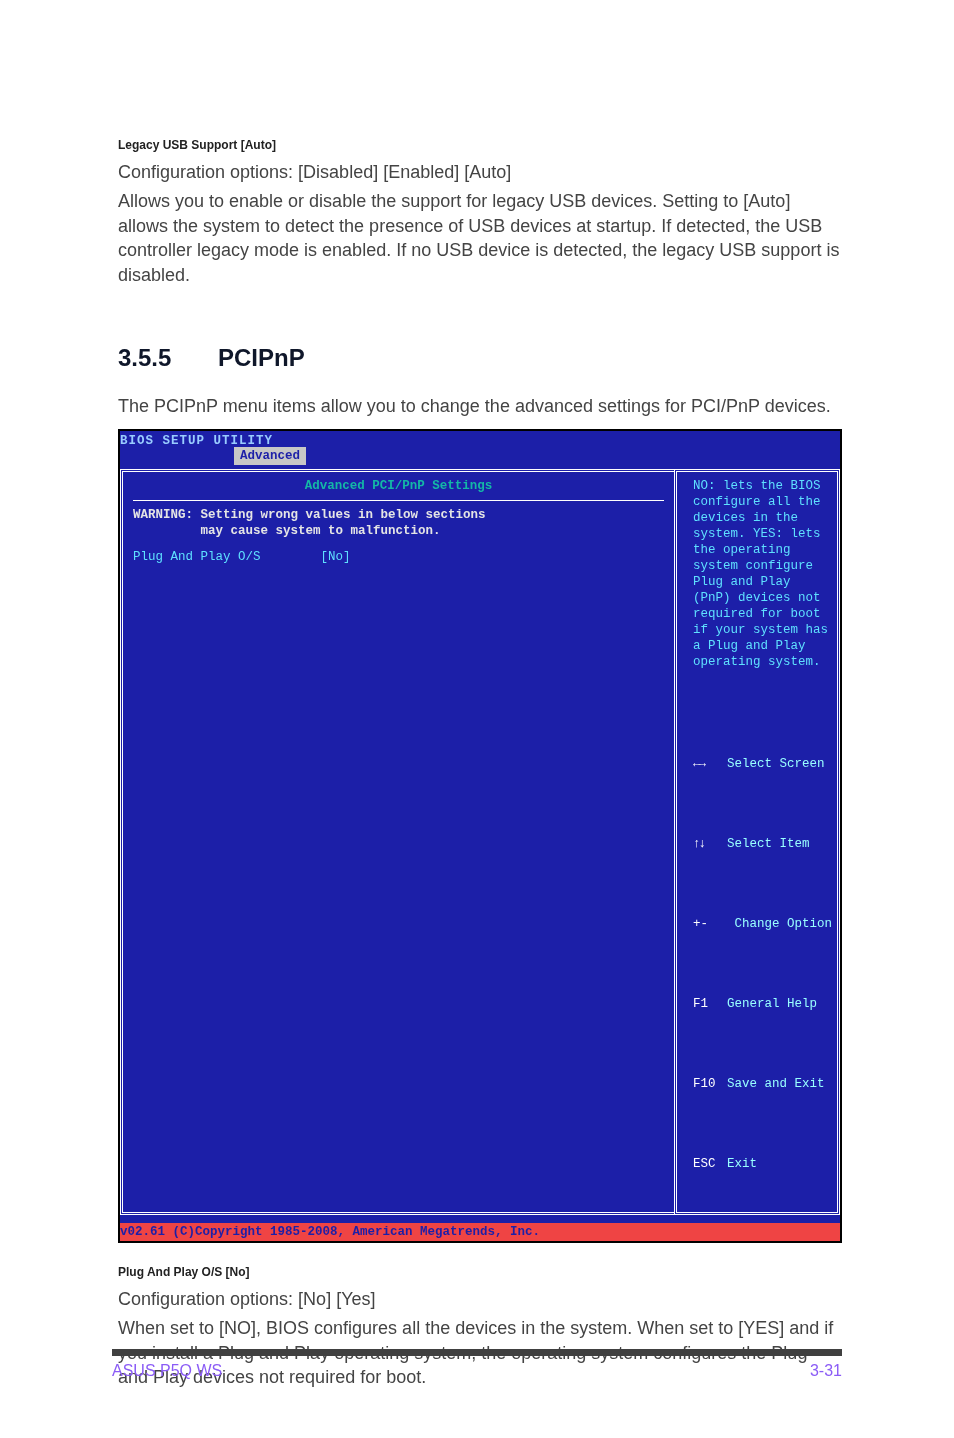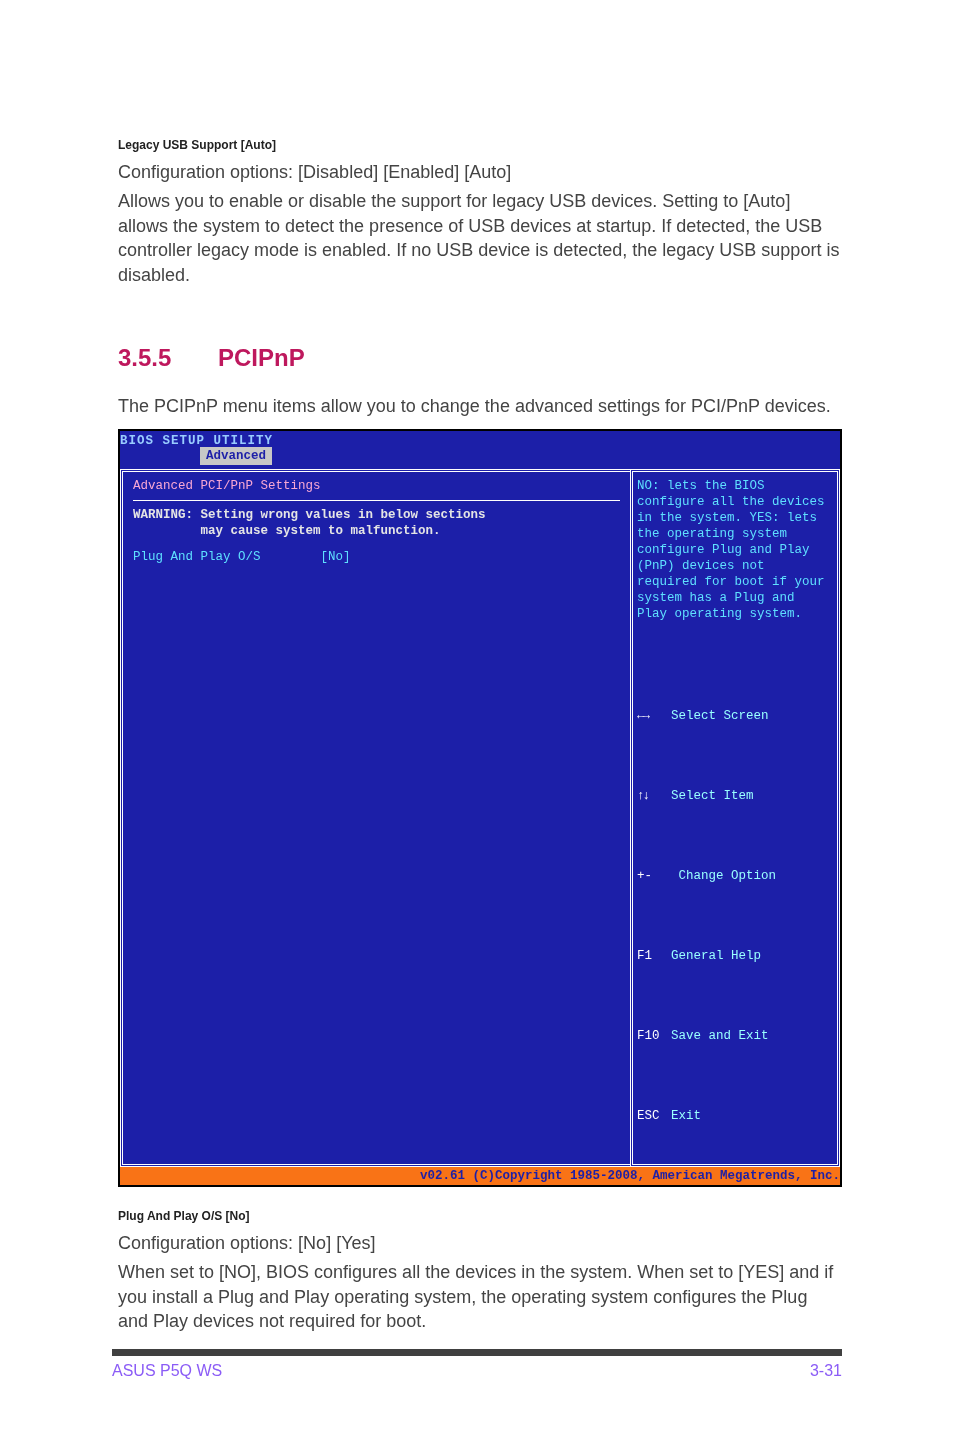--- a/index.html
+++ b/index.html
@@ -23,21 +23,21 @@
   .body-text {
     font-size: 18px;
     line-height: 1.38;
     color: #444;
     margin-bottom: 4px;
   }
   .section-gap { height: 52px; }
   .h-sec {
     font-size: 24px;
     font-weight: bold;
-    color: #be185d;
+    color: #0f172a;
     margin-bottom: 22px;
     display: flex;
   }
   .h-sec-num { width: 100px; }
   .h-sec-title {}
   .bios-box {
     border: 2px solid #000;
     background: #1c1fa8;
     font-family: "Courier New", monospace;
     font-size: 12.5px;
@@ -47,21 +47,21 @@
     margin-bottom: 22px;
   }
   .bios-titlebar {
     text-align: left;
     color: #9cf;
     padding-top: 2px;
     font-weight: bold;
     letter-spacing: 1px;
   }
   .bios-tabrow {
-    padding-left: 80px;
+    padding-left: 114px;
     margin-top: -2px;
     margin-bottom: 4px;
   }
   .bios-tab {
     display: inline-block;
     background: #c7c7c7;
     color: #1c1fa8;
     padding: 1px 6px;
     font-weight: bold;
   }
@@ -69,33 +69,34 @@
     display: flex;
   }
   .bios-left {
     flex: 1 1 auto;
     border: 3px double #fff;
     border-right: none;
     padding: 6px 10px 16px 10px;
     min-height: 260px;
   }
   .bios-right {
-    width: 210px;
+    width: 166px;
     border: 3px double #fff;
-    padding: 6px 8px 8px 4px;
+    padding: 6px 8px 8px 16px;
     color: #5fe0ff;
   }
   .bios-left hr {
     border: none;
     border-top: 1px solid #fff;
     margin: 6px 0;
   }
   .bios-panel-title {
-    color: #f9a8d4;
-    font-weight: normal;
+    color: #14b8a6;
+    font-weight: bold;
+    text-align: center;
   }
   .bios-warn {
     color: #e5e5e5;
     font-weight: bold;
     white-space: pre;
   }
   .bios-field {
     color: #5fe0ff;
     margin-top: 10px;
     white-space: pre;
@@ -109,25 +110,26 @@
   .bios-keys .k { color: #fff; display:inline-block; width:34px; }
   .bios-keys-row { display:block;margin-top:48px; }
   .bios-keys-row .arrows {
     display:inline-block;
     width:34px;
     color:#fff;
     letter-spacing:-2px;
     font-weight:bold;
   }
   .bios-footer {
-    background: #f97316;
+    background: #ef4444;
     color: #1c1fa8;
-    text-align: right;
+    text-align: left;
     font-weight: bold;
     padding: 1px 0;
+    margin-top: 8px;
   }
   .page-footer {
     position: absolute;
     bottom: 58px;
     left: 112px;
     right: 112px;
     border-top: 7px solid #404040;
     padding-top: 6px;
     display: flex;
     justify-content: space-between;

